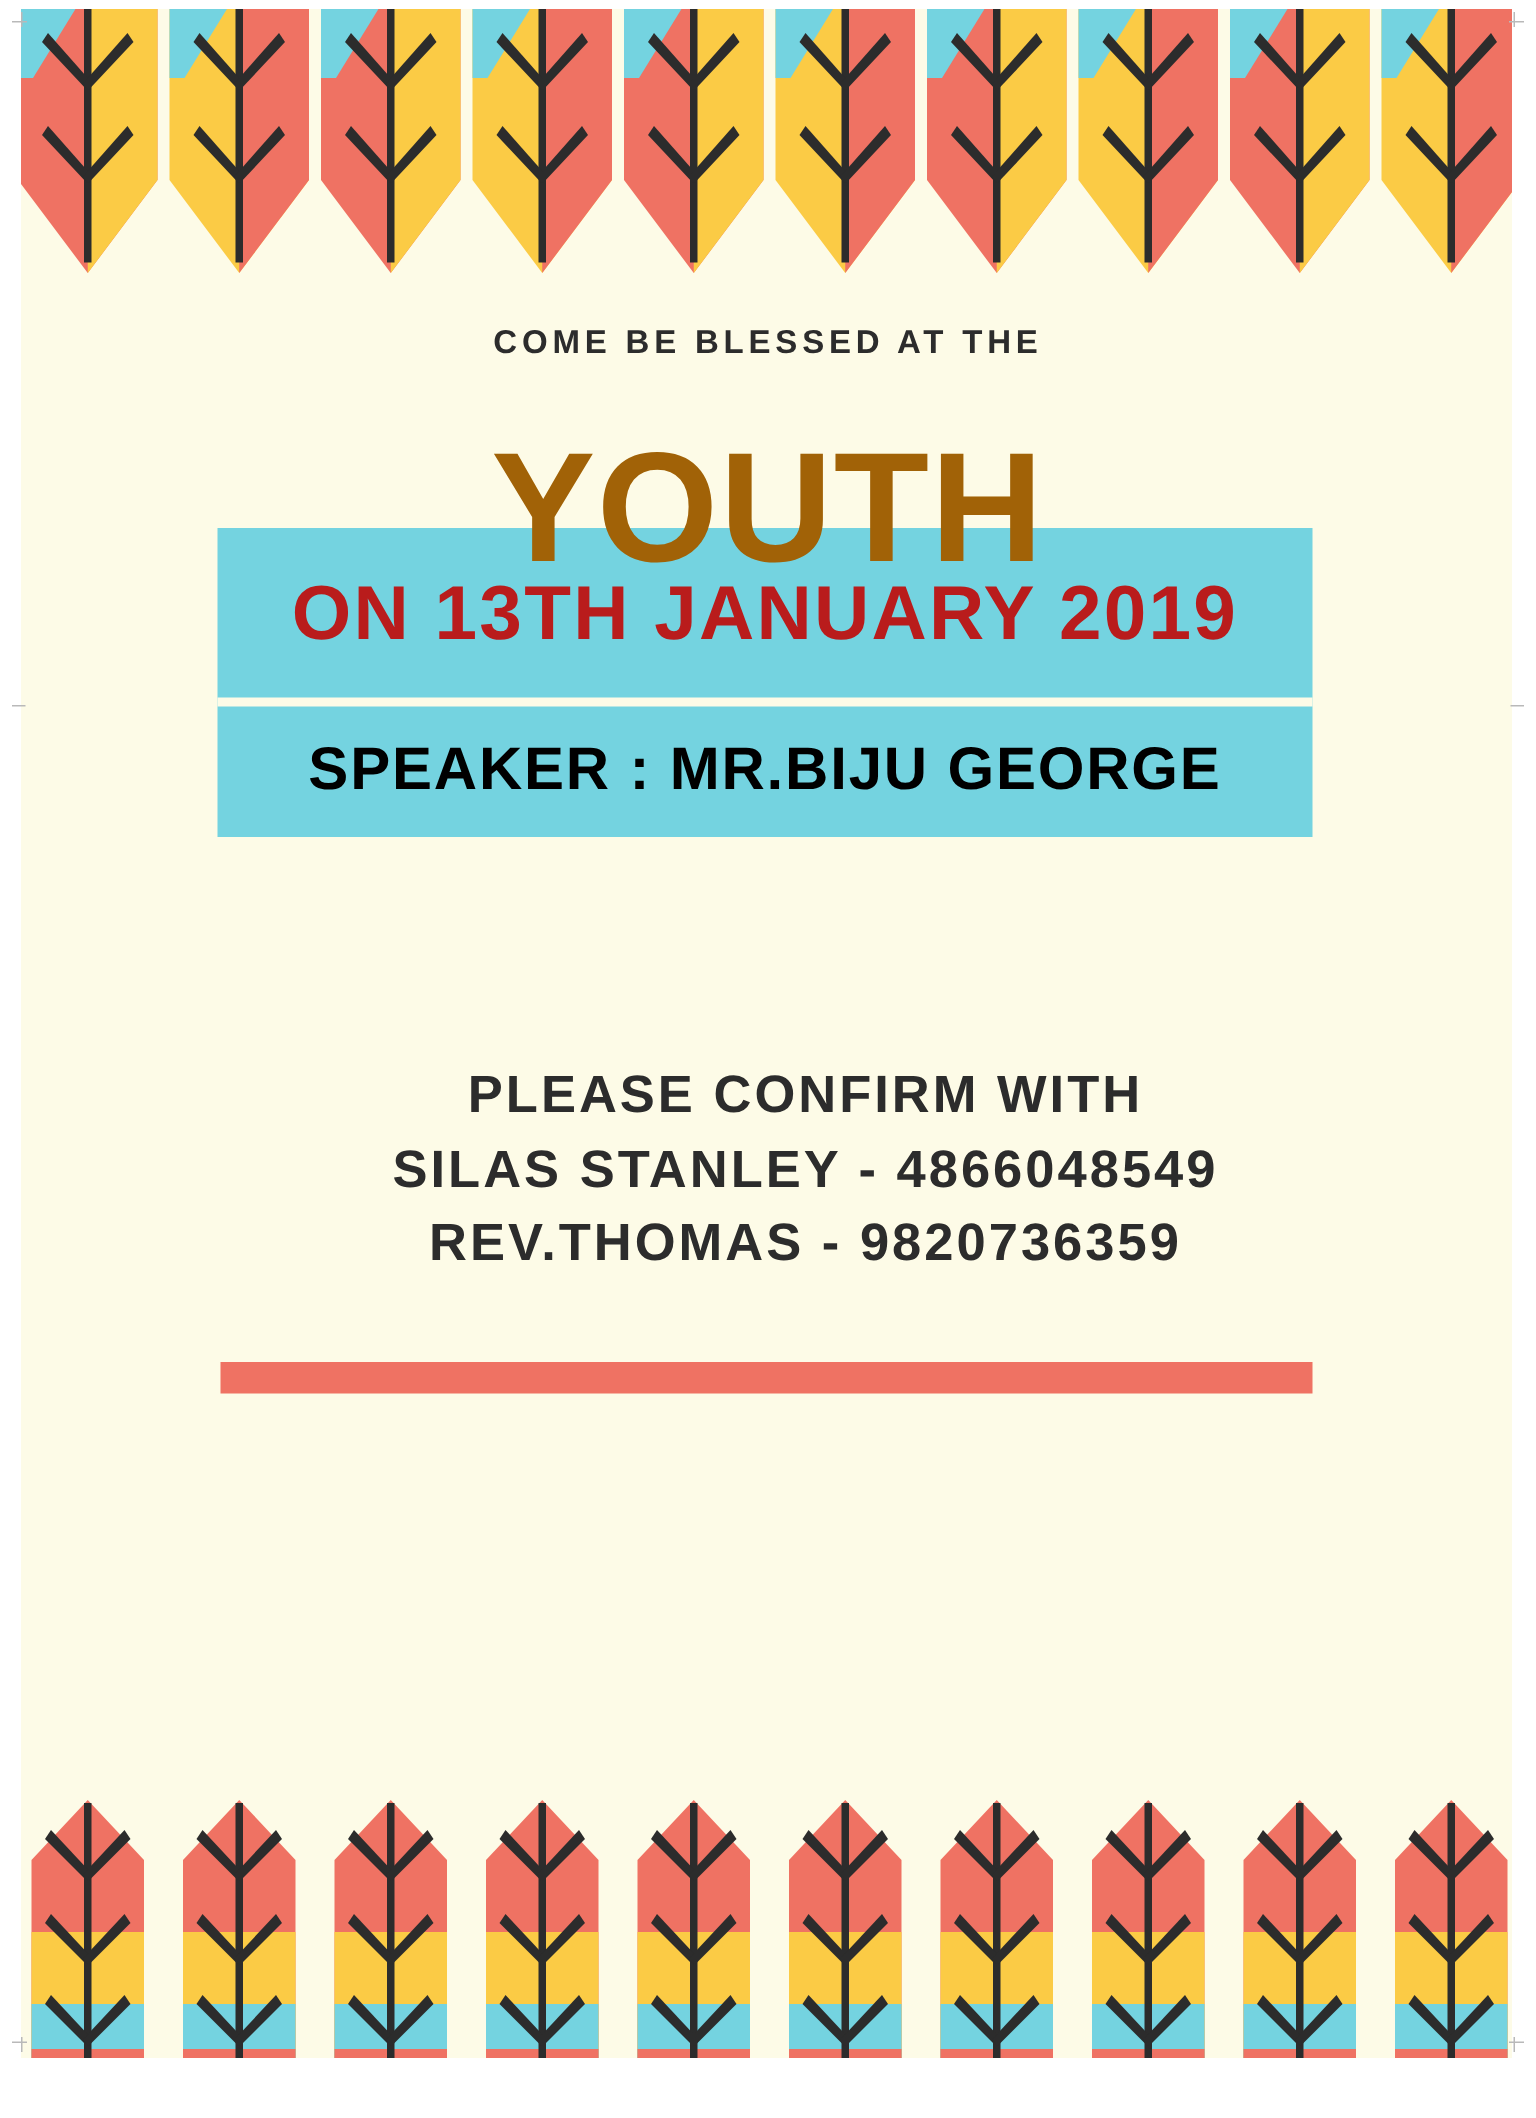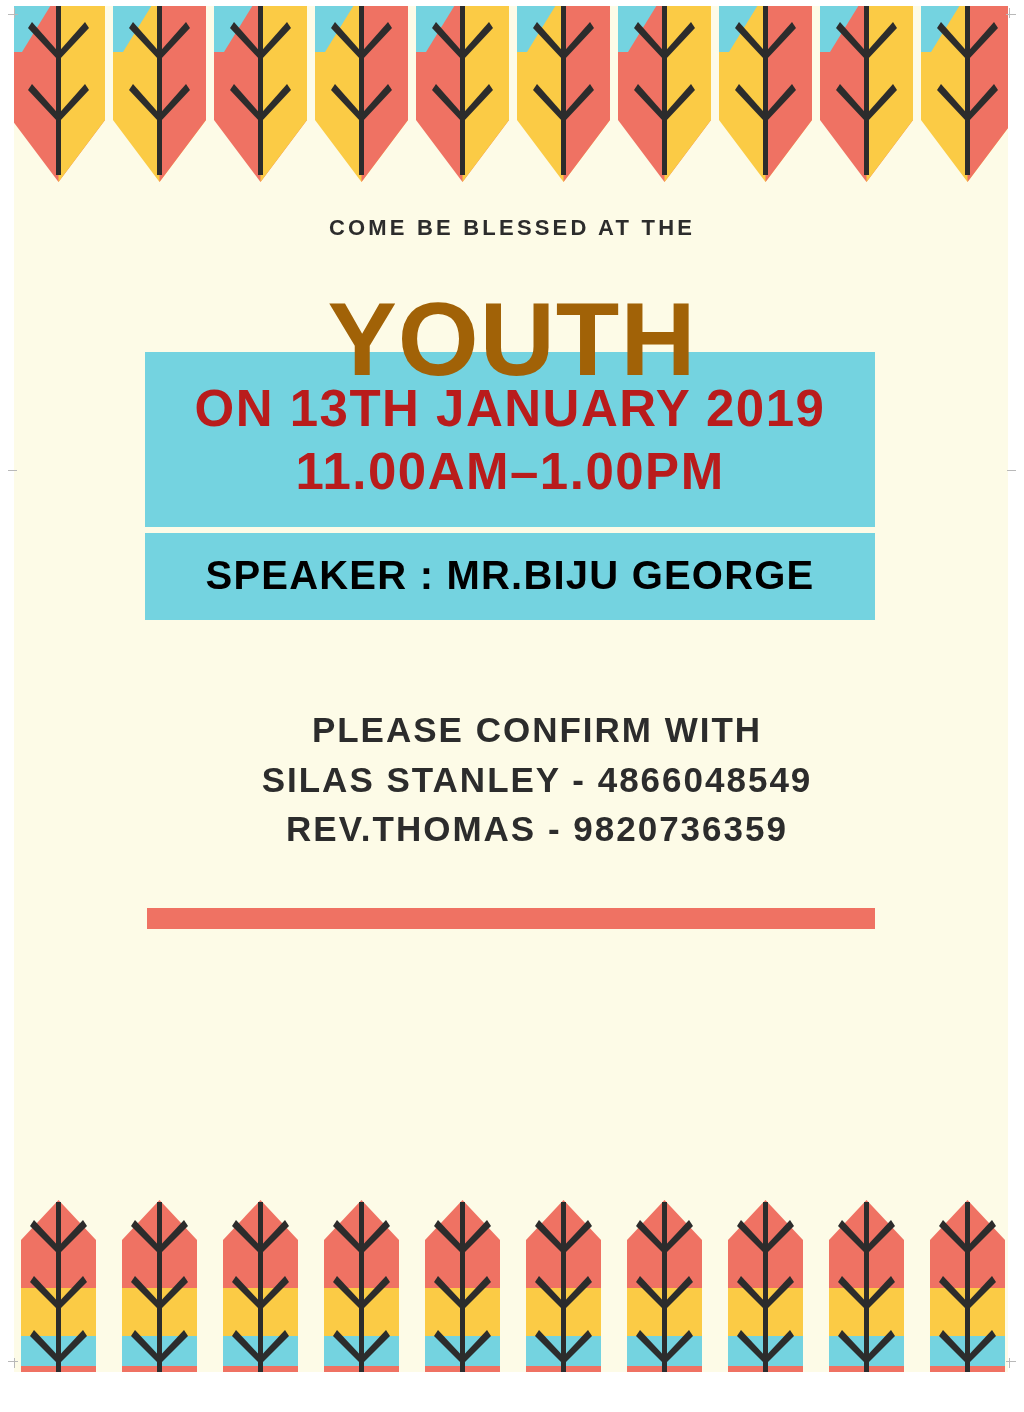--- a/index.html
+++ b/index.html
@@ -284,21 +284,20 @@
   <div class="content">
     <div class="eyebrow">COME BE BLESSED AT THE</div>
     <div class="title">
       <span>YOUTH</span>
     </div>
   </div>
 
   <div class="info-box">
     <div class="info-main">
       <div>ON 13TH JANUARY 2019</div>
-      <div>11.00AM–1.00PM</div>
     </div>
     <div class="info-divider"></div>
     <div class="info-speaker">SPEAKER : MR.BIJU GEORGE</div>
   </div>
 
   <div class="confirm">
     <span>PLEASE CONFIRM WITH</span>
     <span>SILAS STANLEY - 4866048549</span>
     <span>REV.THOMAS - 9820736359</span>
   </div>

